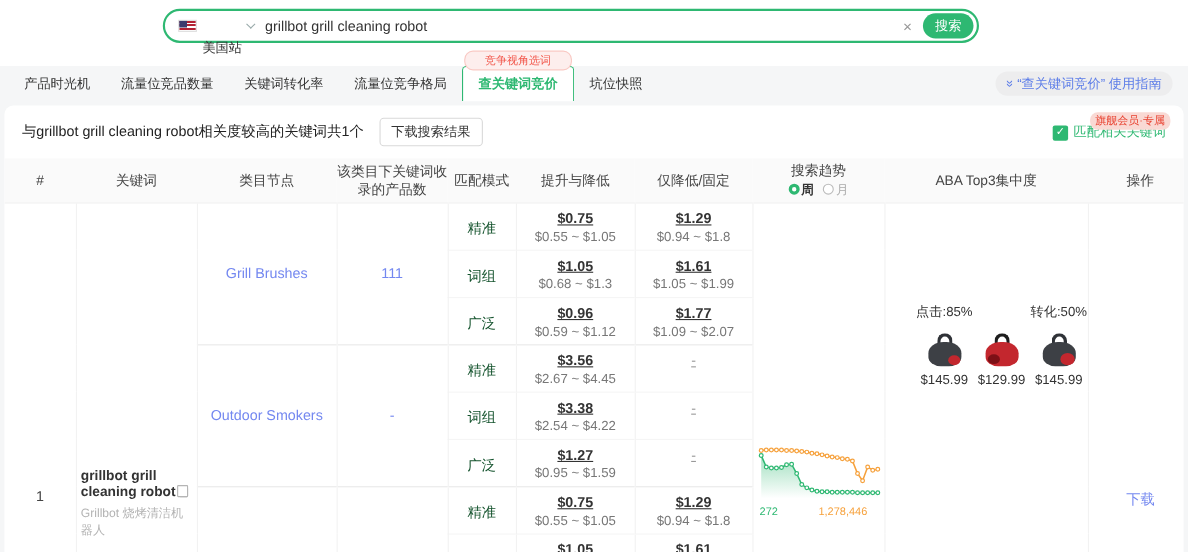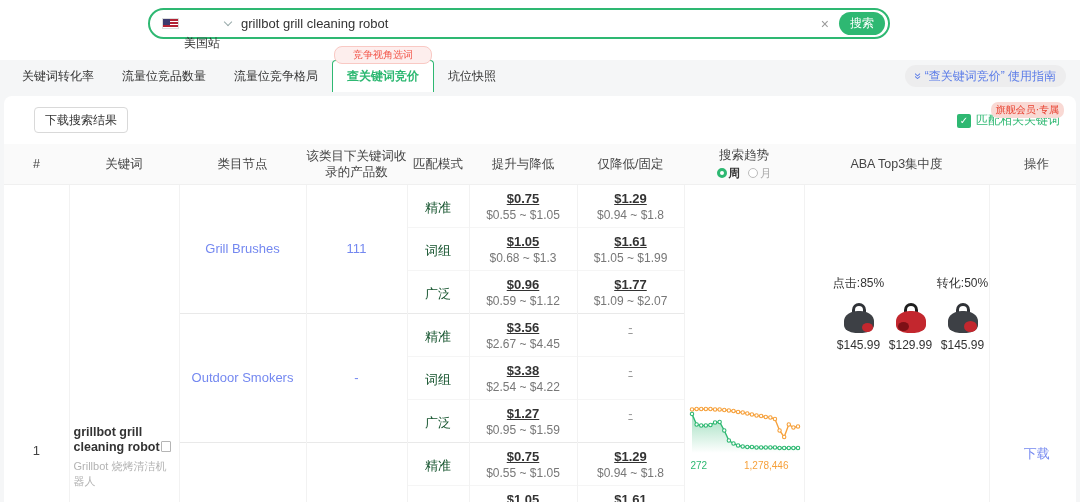--- a/index.html
+++ b/index.html
@@ -129,37 +129,39 @@
       <span class="site-label">美国站</span>
       <span class="chev"></span>
     </div>
     <input class="search-input" value="grillbot grill cleaning robot" style="">
     <span class="clear-x">×</span>
     <button class="search-btn">搜索</button>
   </div>
 </div>
 
 <div class="tabstrip">
+  <div class="tab">产品时光机</div>
+  <div class="tab">流量位竞品数量</div>
   <div class="tab">关键词转化率</div>
-  <div class="tab">流量位竞品数量</div>
   <div class="tab">流量位竞争格局</div>
   <div class="tab active">
     <span>查关键词竞价</span>
     <span class="tab-badge">竞争视角选词</span>
   </div>
   <div class="tab">坑位快照</div>
   <div class="guide-pill">
     <span class="dchev-icon"></span>
     <span>“查关键词竞价” 使用指南</span>
   </div>
 </div>
 
 <div class="card">
 
   <div class="toolbar">
+    <span class="summary">与grillbot grill cleaning robot相关度较高的关键词共1个</span>
     <button class="dl-results-btn">下载搜索结果</button>
     <div class="match-wrap">
       <span class="member-badge">旗舰会员·专属</span>
       <span class="checkbox"></span>
       <span class="match-label">匹配相关关键词</span>
     </div>
   </div>
 
   <table>
     <colgroup>

